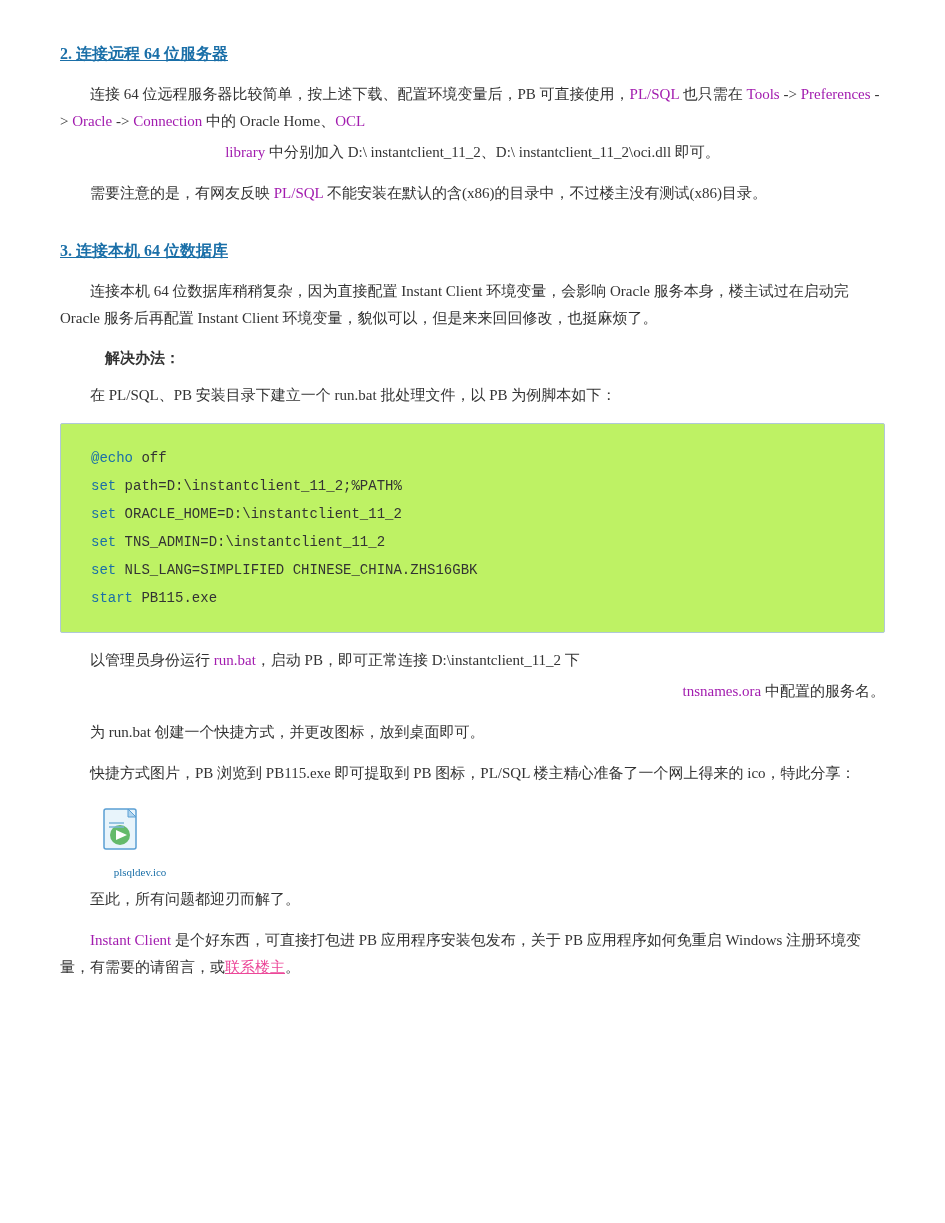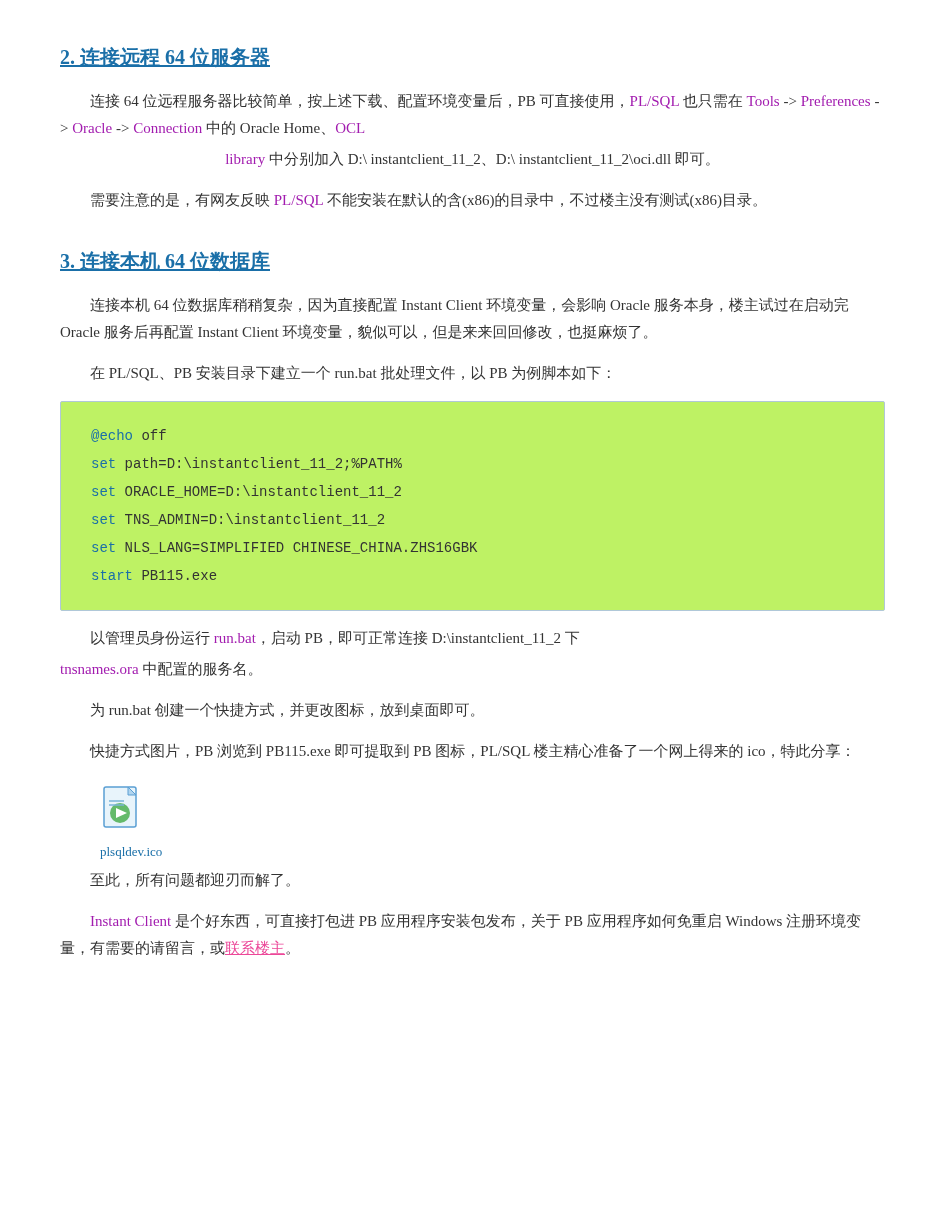--- a/index.html
+++ b/index.html
@@ -17,21 +17,21 @@
       min-height: 1223px;
       padding: 40px 60px 60px 60px;
       line-height: 1.7;
     }
 
     .section {
       margin-bottom: 30px;
     }
 
     .section-heading {
-      font-size: 20px;
+      font-size: 16px;
       font-weight: bold;
       color: #1a6fa8;
       margin-bottom: 14px;
       text-decoration: underline;
     }
 
     .paragraph {
       margin-bottom: 14px;
       text-indent: 2em;
       line-height: 1.8;
@@ -80,22 +80,23 @@
     }
 
     .file-icon {
       width: 48px;
       height: 52px;
       position: relative;
     }
 
     .icon-label {
       color: #1a6fa8;
-      font-size: 13px;
+      font-size: 11px;
       margin-top: 4px;
+      text-align: center;
       width: 80px;
     }
   </style>
 </head>
 <body>
 
 <div>
 
   <div class="section">
     <div class="section-heading">2.  连接远程 64 位服务器</div>
@@ -112,38 +113,41 @@
     </div>
   </div>
 
   <div class="section">
     <div class="section-heading">3.  连接本机 64 位数据库</div>
 
     <div class="paragraph">
       <span>连接本机 64 位数据库稍稍复杂，因为直接配置 Instant  Client 环境变量，会影响 Oracle 服务本身，楼主试过在启动完 Oracle 服务后再配置 Instant  Client 环境变量，貌似可以，但是来来回回修改，也挺麻烦了。</span>
     </div>
 
+    <div style="margin-left: 3em; margin-bottom: 10px;">
+      <span class="bold">解决办法：</span>
+    </div>
 
     <div class="paragraph">
       <span>在 PL/SQL、PB 安装目录下建立一个 run.bat 批处理文件，以 PB 为例脚本如下：</span>
     </div>
 
     <div class="code-block">
       <div><span class="cmd-keyword">@echo</span><span>  off</span></div>
       <div><span class="cmd-keyword">set</span><span>  path=D:\instantclient_11_2;%PATH%</span></div>
       <div><span class="cmd-keyword">set</span><span>  ORACLE_HOME=D:\instantclient_11_2</span></div>
       <div><span class="cmd-keyword">set</span><span>  TNS_ADMIN=D:\instantclient_11_2</span></div>
       <div><span class="cmd-keyword">set</span><span>  NLS_LANG=SIMPLIFIED  CHINESE_CHINA.ZHS16GBK</span></div>
       <div><span class="cmd-keyword">start</span><span>  PB115.exe</span></div>
     </div>
 
     <div class="paragraph">
       <span>以管理员身份运行 </span><span class="highlight-blue">run.bat</span><span>，启动 PB，即可正常连接 D:\instantclient_11_2 下</span>
     </div>
-    <div class="paragraph no-indent" style="margin-top:-10px;">
+    <div class="paragraph no-indent" style="margin-top:-10px;text-align:right;">
       <span class="highlight-blue">tnsnames.ora</span><span> 中配置的服务名。</span>
     </div>
 
     <div class="paragraph">
       <span>为 run.bat 创建一个快捷方式，并更改图标，放到桌面即可。</span>
     </div>
 
     <div class="paragraph">
       <span>快捷方式图片，PB 浏览到 PB115.exe 即可提取到 PB 图标，PL/SQL 楼主精心准备了一个网上得来的 ico，特此分享：</span>
     </div>

